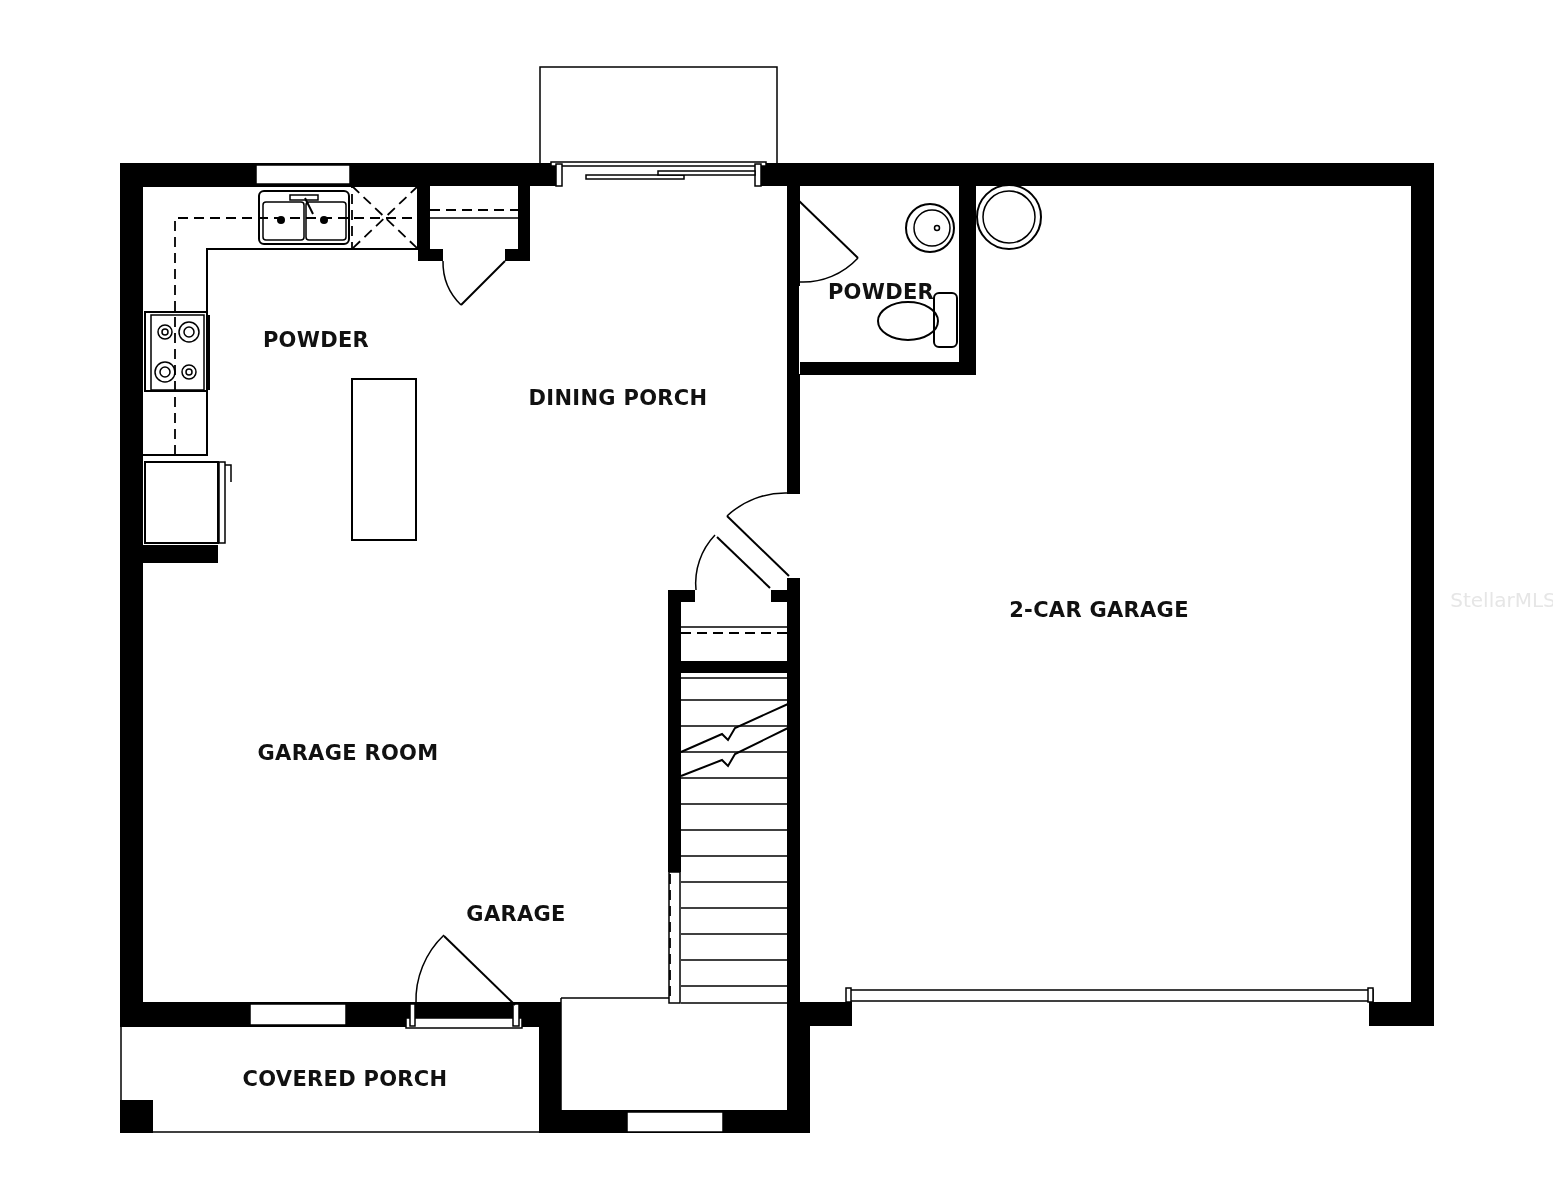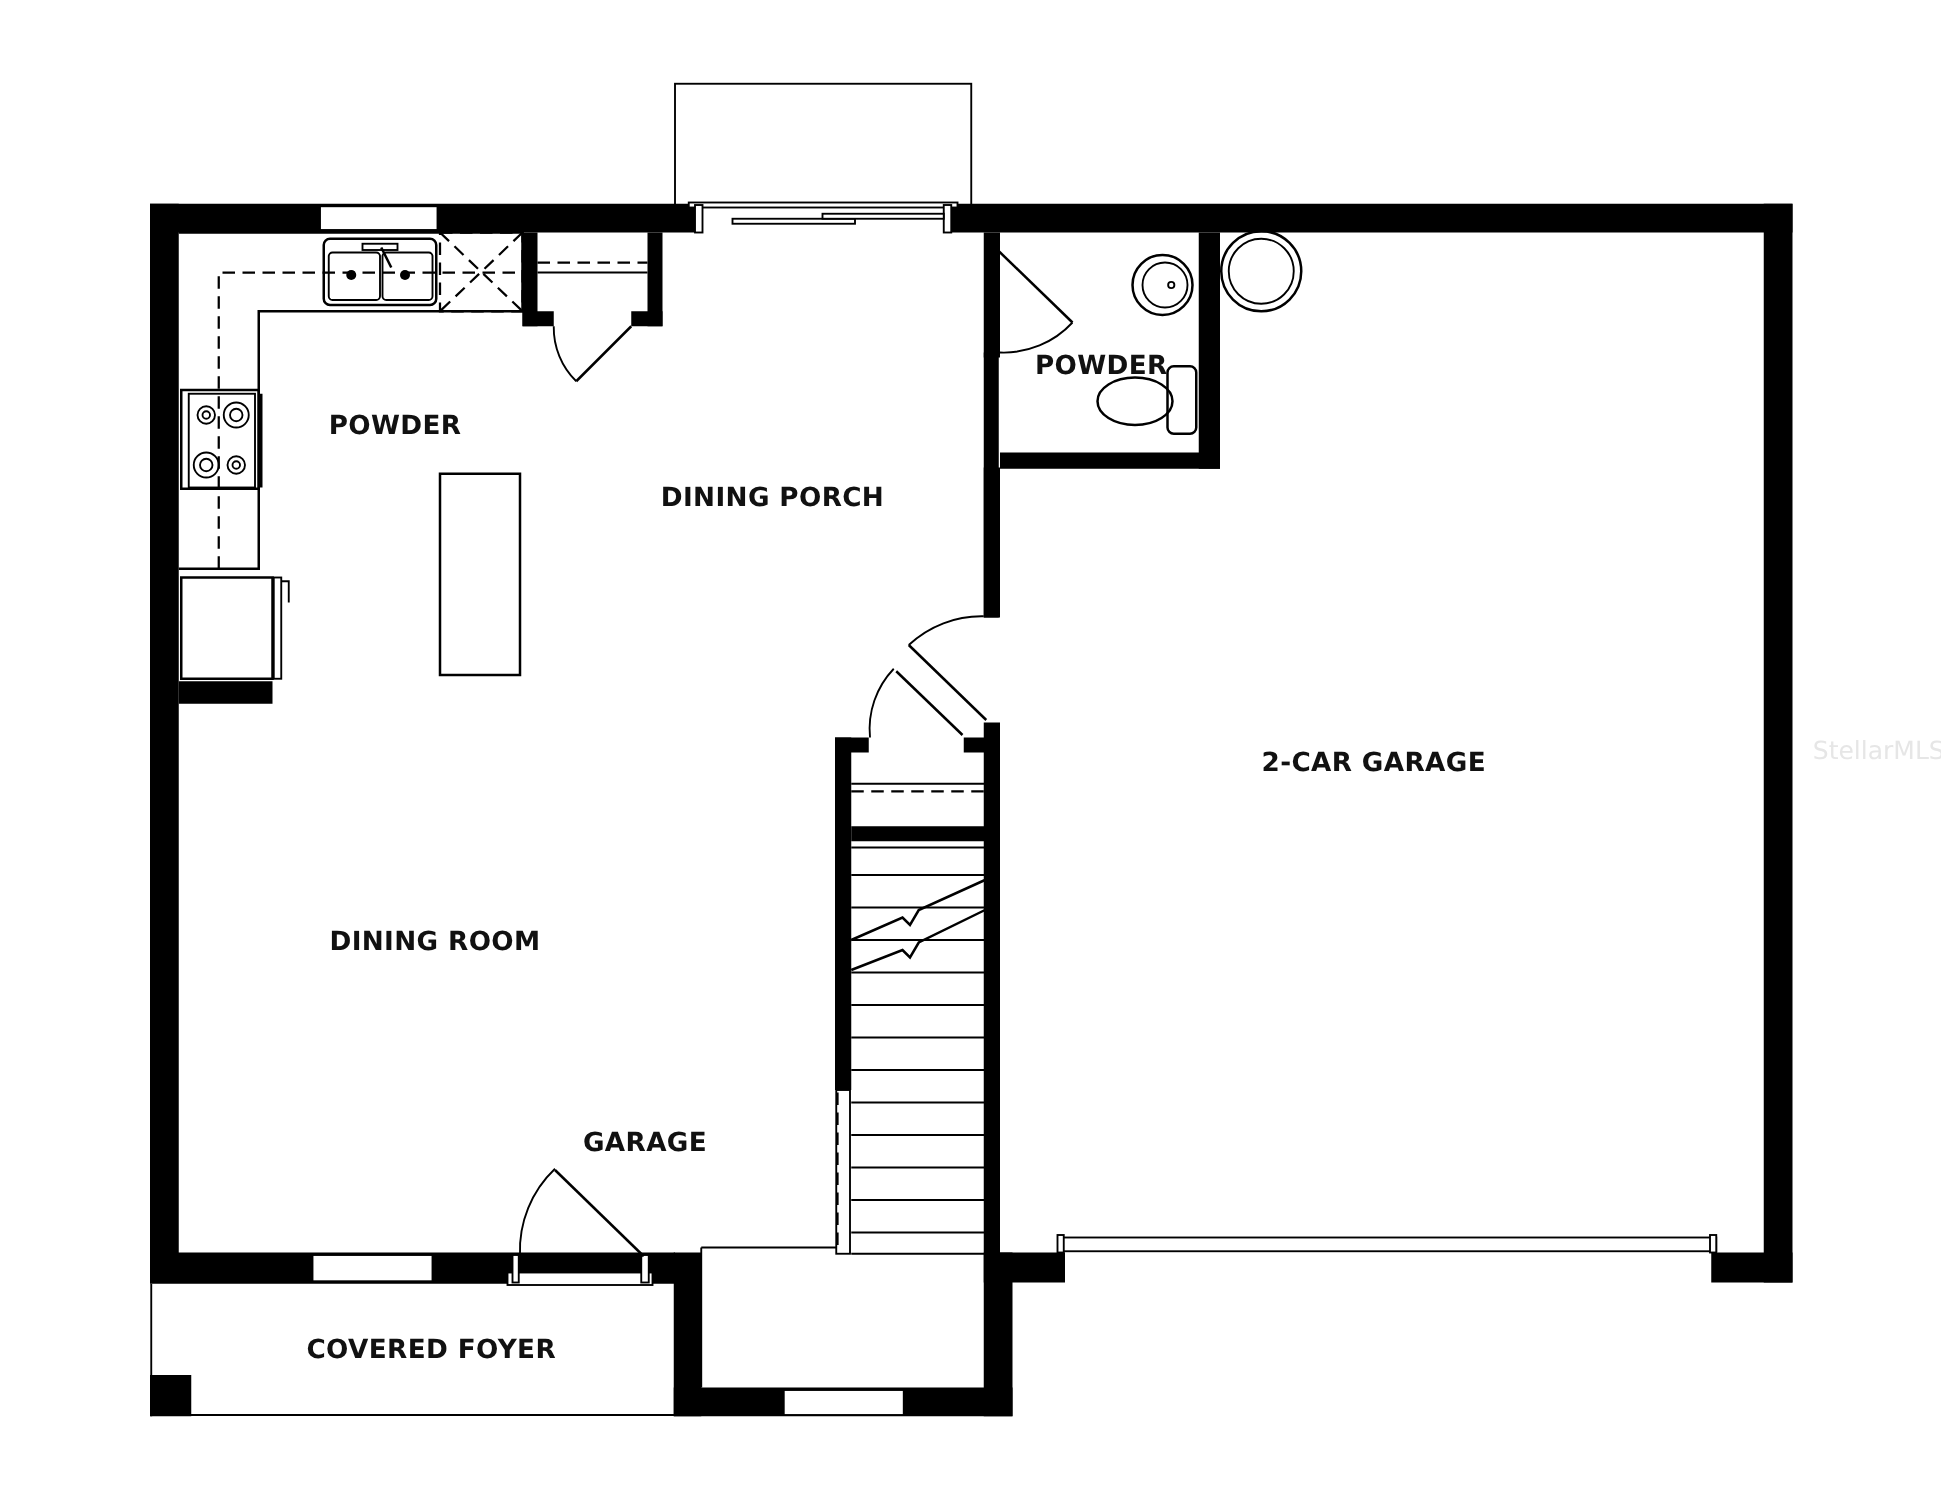--- a/index.html
+++ b/index.html
@@ -181,18 +181,18 @@
   <g>
     <rect class="win" x="848" y="990" width="525" height="11"></rect>
     <rect class="win" x="846" y="988" width="5" height="14"></rect>
     <rect class="win" x="1368" y="988" width="5" height="14"></rect>
   </g>
 </svg>
 
 <div class="room-label" style="left:316px;top:340px;">POWDER</div>
 <div class="room-label" style="left:618px;top:398px;">DINING PORCH</div>
 <div class="room-label" style="left:881px;top:292px;">POWDER</div>
-<div class="room-label" style="left:348px;top:753px;">DINING ROOM</div>
+<div class="room-label" style="left:348px;top:753px;">GARAGE ROOM</div>
 <div class="room-label" style="left:516px;top:914px;">GARAGE</div>
 <div class="room-label" style="left:1099px;top:591px;margin-top:19px;">2-CAR GARAGE</div>
-<div class="room-label" style="left:345px;top:1079px;">COVERED FOYER</div>
+<div class="room-label" style="left:345px;top:1079px;">COVERED PORCH</div>
 <div class="watermark" style="left:1503px;top:600px;">StellarMLS</div>
 </div>
 
 </body></html>

